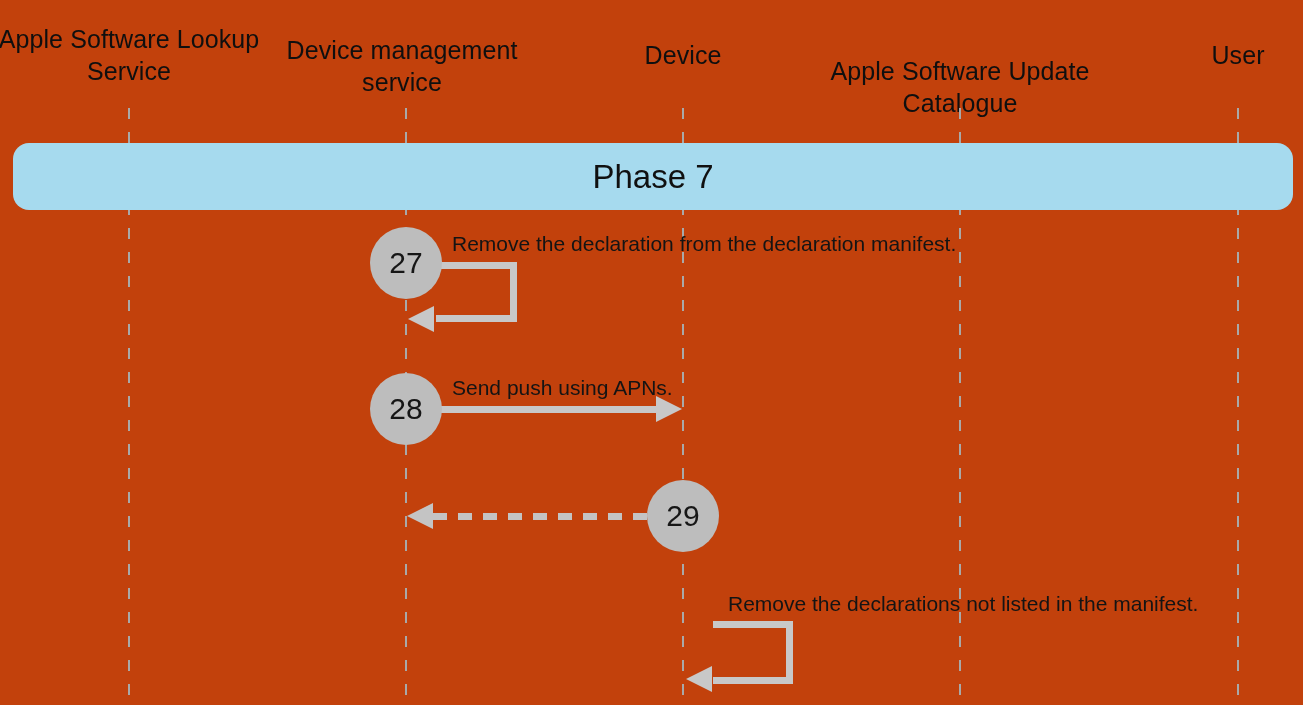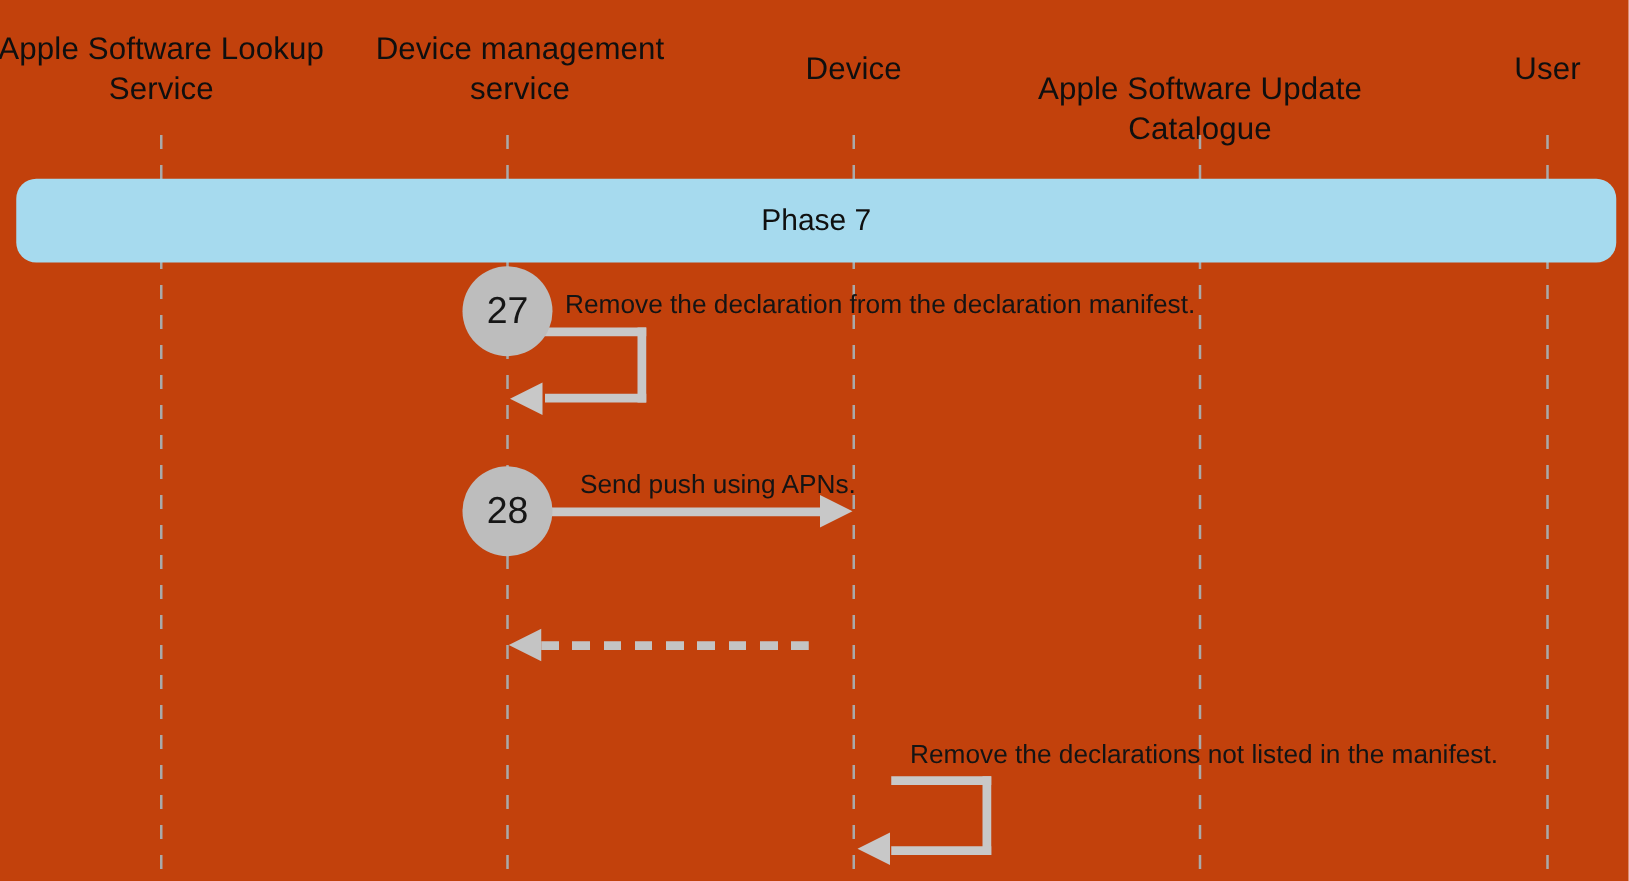--- a/index.html
+++ b/index.html
@@ -6,21 +6,21 @@
   body{font-family:"Liberation Sans","DejaVu Sans",sans-serif;color:#111;}
   .stage{position:relative;width:1303px;height:705px;background:#c2410c;overflow:hidden;}
 
   
   .actor{position:absolute;top:18px;height:74px;width:280px;display:flex;align-items:center;justify-content:center;text-align:center;font-size:25px;line-height:1.3;color:#0f0f0f;letter-spacing:.1px;}
 
   
   .lifeline{position:absolute;top:108px;height:597px;width:2px;background:repeating-linear-gradient(to bottom,#a9a9a9 0 11px,transparent 11px 24px);}
 
   
-  .phase{position:absolute;left:13px;top:143px;width:1280px;height:67px;background:#a6daee;border-radius:16px;display:flex;align-items:center;justify-content:center;font-size:24px;color:#101010;z-index:3;}
+  .phase{position:absolute;left:13px;top:143px;width:1280px;height:67px;background:#a6daee;border-radius:16px;display:flex;align-items:center;justify-content:center;font-size:33px;color:#101010;z-index:3;}
 
   
   .step-circle{position:absolute;width:72px;height:72px;border-radius:50%;background:#bdbdbd;display:flex;align-items:center;justify-content:center;font-size:30px;color:#161616;z-index:5;}
 
   
   .msg{position:absolute;font-size:21px;color:#141414;white-space:nowrap;z-index:6;}
 
   
   .line-solid{position:absolute;height:7px;background:#c8c8c8;z-index:4;}
   
@@ -33,49 +33,52 @@
   .arrow-left{position:absolute;width:0;height:0;border-top:13px solid transparent;border-bottom:13px solid transparent;border-right:26px solid #c8c8c8;z-index:4;}
   .arrow-right{position:absolute;width:0;height:0;border-top:13px solid transparent;border-bottom:13px solid transparent;border-left:26px solid #c8c8c8;z-index:4;}
   .arrow-left.dash{border-right-color:#c4c4c4;}
 </style>
 </head>
 <body>
 
 <div class="stage">
 
   <div class="actor" style="left:-11px;">Apple Software Lookup Service</div>
-  <div class="actor" style="left:276px;">Device management service</div>
+  <div class="actor" style="left:262px;margin-top:11px;">Device management service</div>
   <div class="actor" style="left:543px;">Device</div>
   <div class="actor" style="left:820px;margin-top:32px;">Apple Software Update Catalogue</div>
   <div class="actor" style="left:1098px;">User</div>
 
   <div class="lifeline" style="left:128px;"></div>
   <div class="lifeline" style="left:405px;"></div>
   <div class="lifeline" style="left:682px;"></div>
   <div class="lifeline" style="left:959px;"></div>
   <div class="lifeline" style="left:1237px;"></div>
 
   <div class="phase">
     <span>Phase 7</span>
   </div>
 
   <div class="loop" style="left:436px;top:262px;width:81px;height:60px;"></div>
   <div class="arrow-left" style="left:408px;top:306px;"></div>
-  <div class="step-circle" style="left:370px;top:213px;">
+  <div class="step-circle" style="left:370px;top:227px;">
     <span>27</span>
   </div>
   <div class="msg" style="left:452px;top:232px;">Remove the declaration from the declaration manifest.</div>
 
   <div class="line-solid" style="left:440px;top:406px;width:222px;"></div>
   <div class="arrow-right" style="left:656px;top:396px;"></div>
   <div class="step-circle" style="left:370px;top:373px;">
     <span>28</span>
   </div>
-  <div class="msg" style="left:464px;top:376px;">Send push using APNs.</div>
+  <div class="msg" style="left:452px;top:376px;">Send push using APNs.</div>
 
   <div class="line-dashed" style="left:433px;top:513px;width:214px;"></div>
   <div class="arrow-left dash" style="left:407px;top:503px;"></div>
+  <div class="step-circle" style="left:647px;top:480px;">
+    <span>29</span>
+  </div>
 
   <div class="loop" style="left:713px;top:621px;width:80px;height:63px;"></div>
   <div class="arrow-left" style="left:686px;top:666px;"></div>
   <div class="msg" style="left:728px;top:592px;">Remove the declarations not listed in the manifest.</div>
 
 </div>
 
 </body></html>

